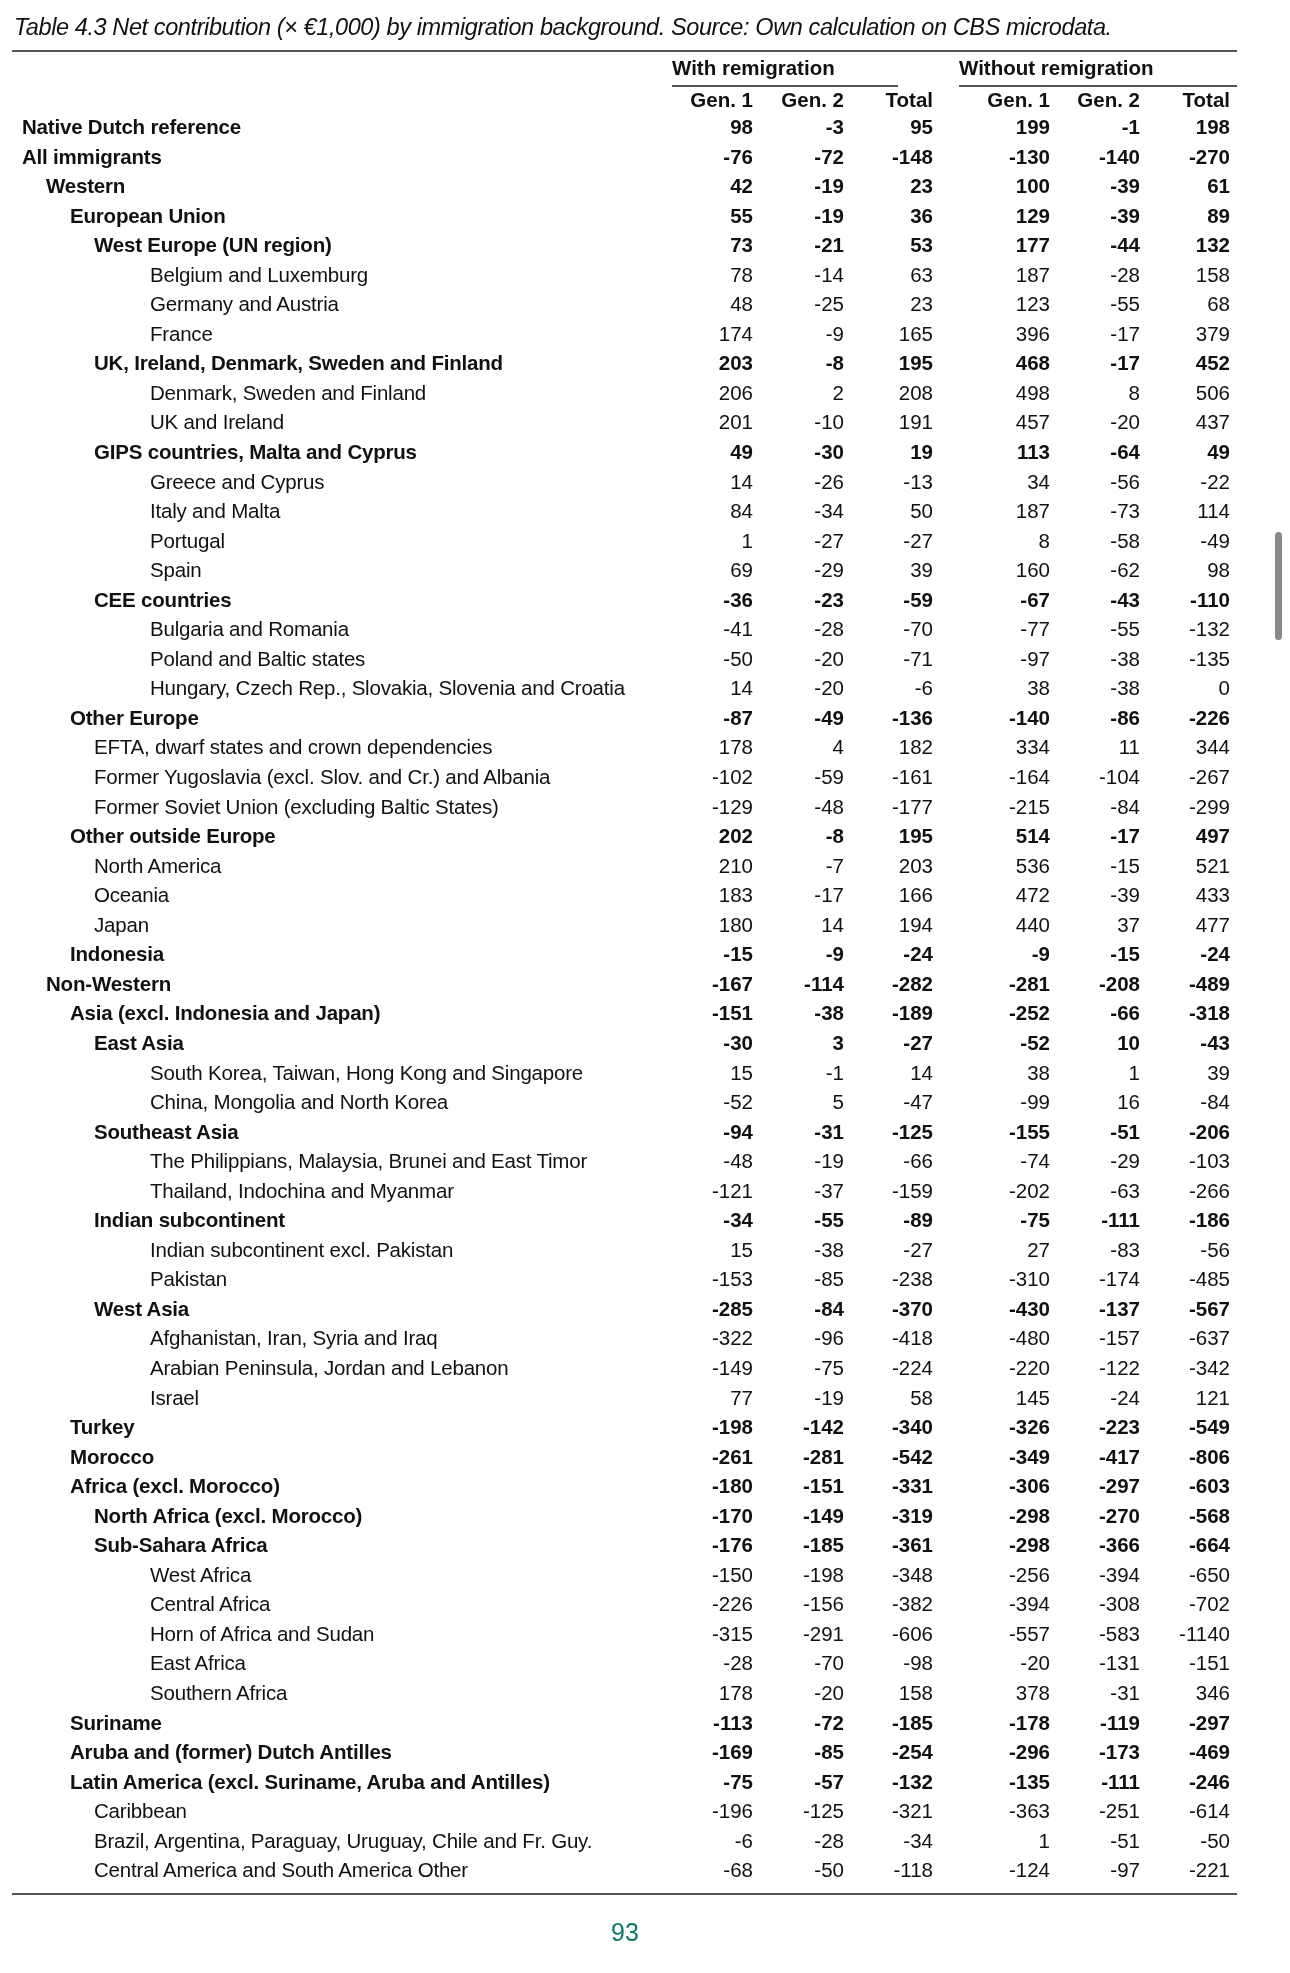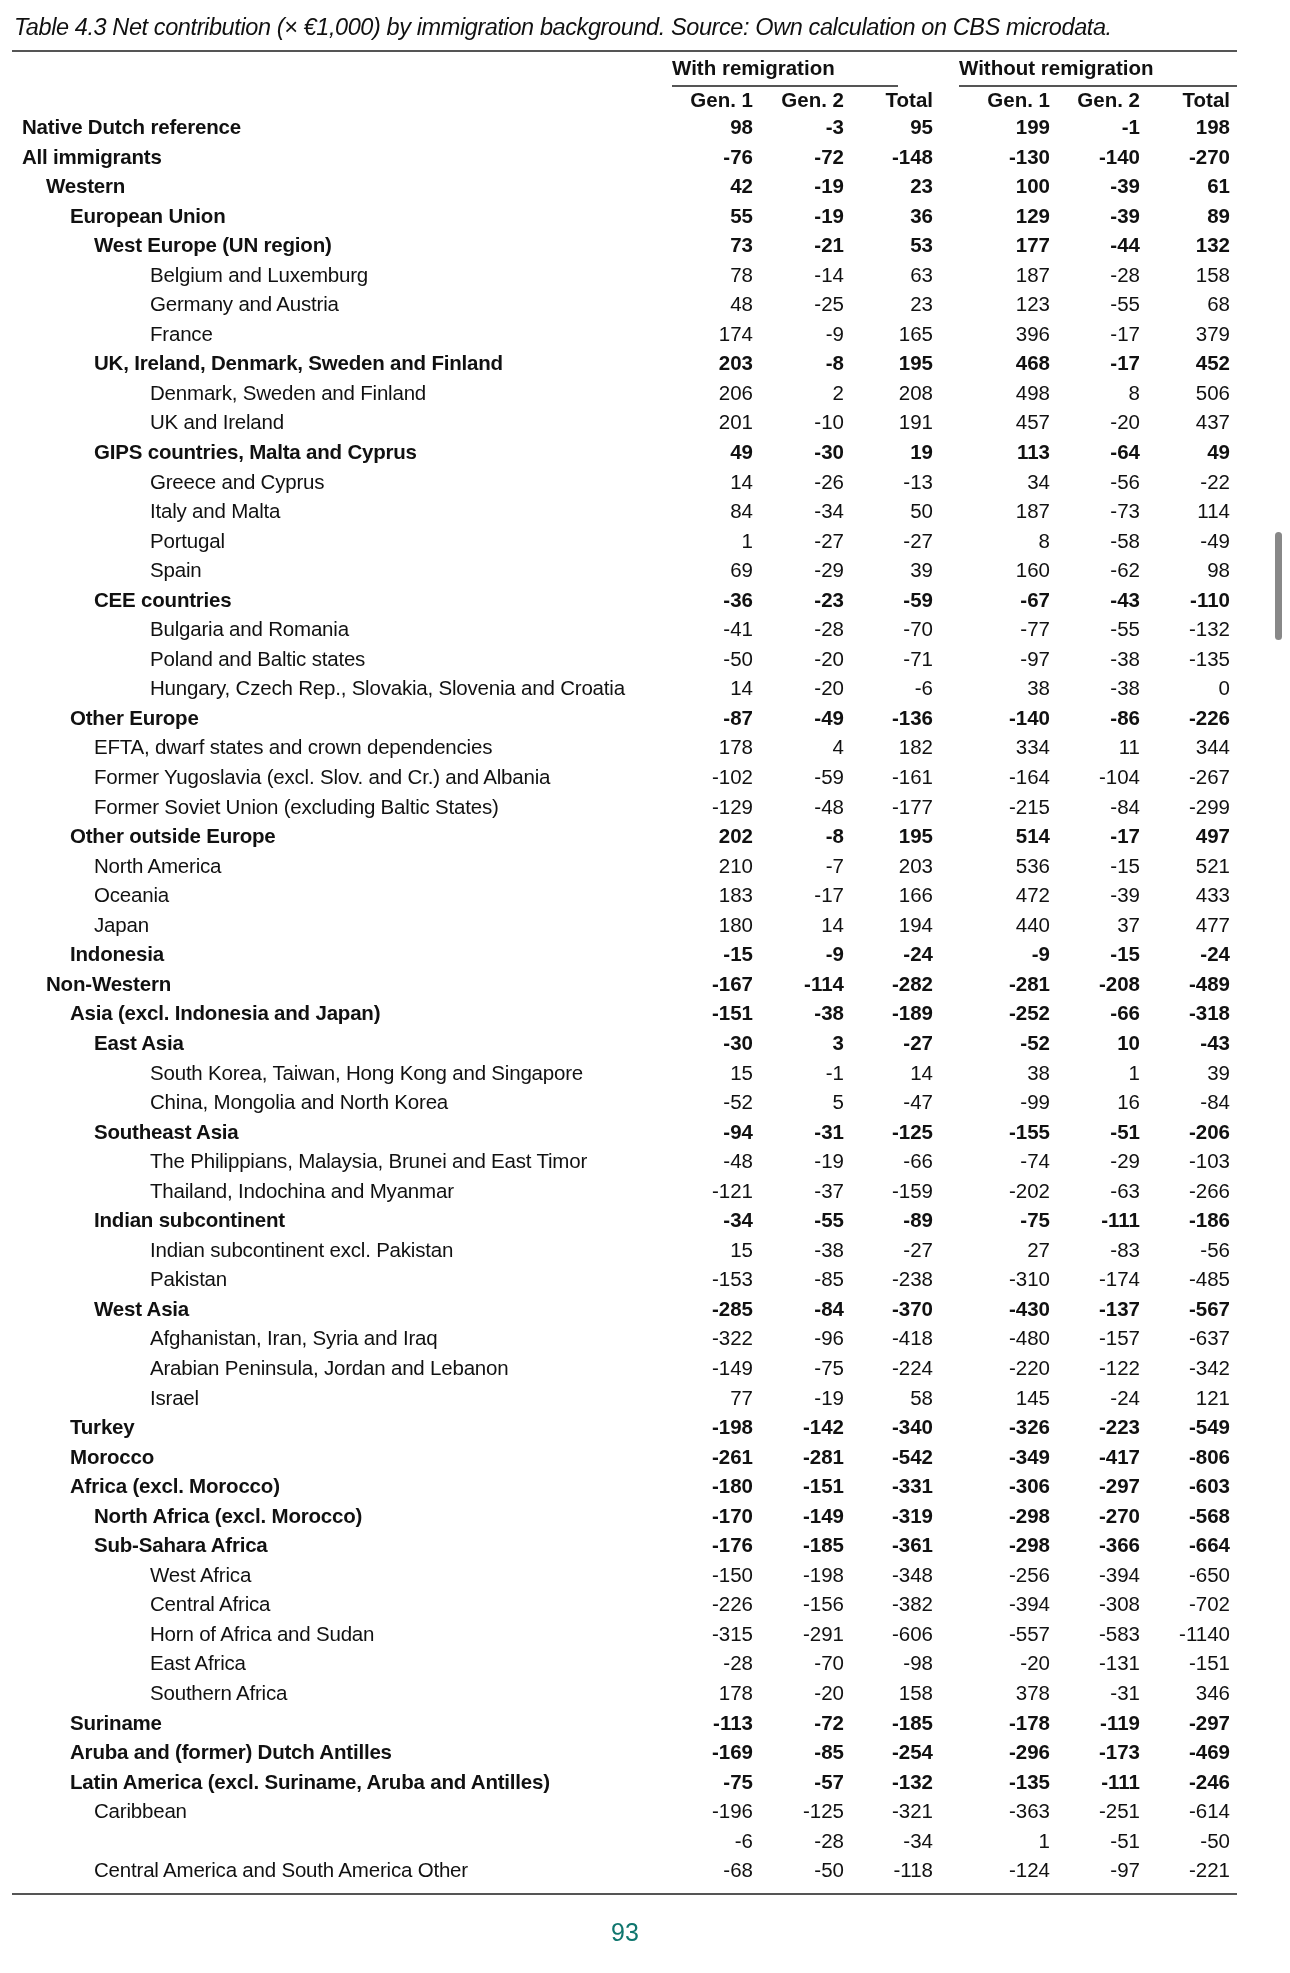--- a/index.html
+++ b/index.html
@@ -590,20 +590,21 @@
     <div class="row lvl3">
       <span class="label">Caribbean</span>
       <span class="num c0">-196</span>
       <span class="num c1">-125</span>
       <span class="num c2">-321</span>
       <span class="num c3">-363</span>
       <span class="num c4">-251</span>
       <span class="num c5">-614</span>
     </div>
     <div class="row lvl3">
+      <span class="label">Brazil, Argentina, Paraguay, Uruguay, Chile and Fr. Guy.</span>
       <span class="num c0">-6</span>
       <span class="num c1">-28</span>
       <span class="num c2">-34</span>
       <span class="num c3">1</span>
       <span class="num c4">-51</span>
       <span class="num c5">-50</span>
     </div>
     <div class="row lvl3">
       <span class="label">Central America and South America Other</span>
       <span class="num c0">-68</span>

